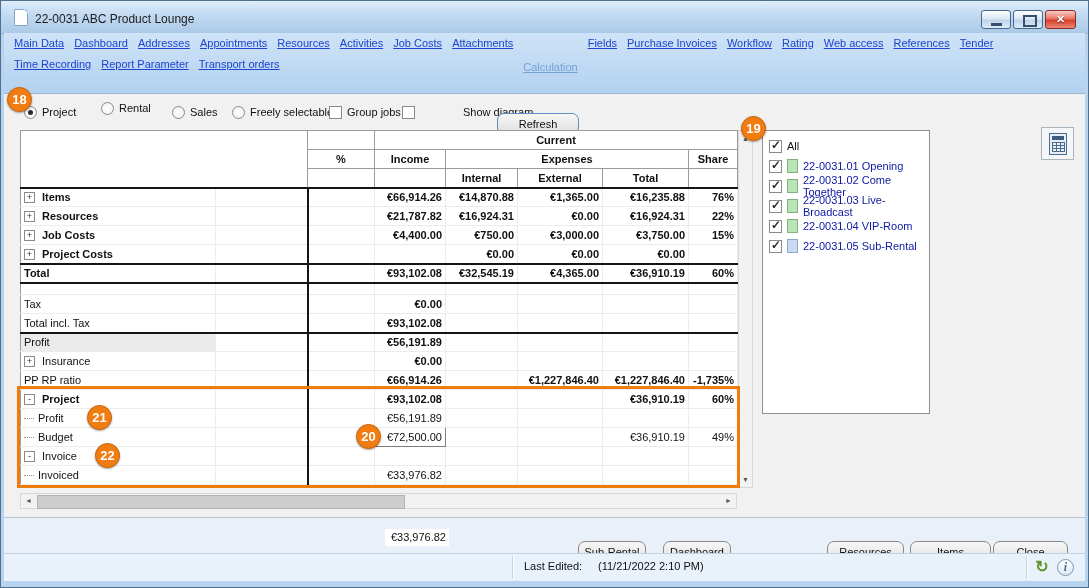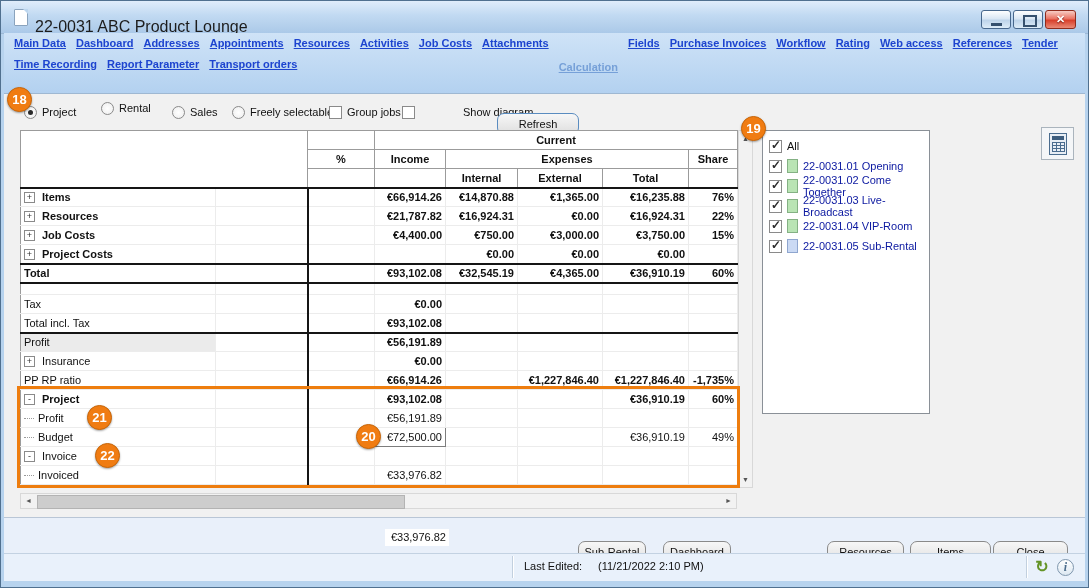--- a/index.html
+++ b/index.html
@@ -5,35 +5,35 @@
   html,body{margin:0;padding:0;background:#fff;}
   .window{position:relative;width:1089px;height:588px;background:#b7d3ee;
     font-family:"Liberation Sans",sans-serif;font-size:11px;color:#111;overflow:hidden;box-sizing:border-box;}
   .frame-outline{position:absolute;inset:0;border:1px solid #50708f;pointer-events:none;z-index:60;}
 
   
   .titlebar{position:absolute;left:0;top:0;width:1089px;height:33px;
     background:linear-gradient(#e2eefb,#c2daf2 45%,#abc9e8);border-bottom:1px solid #9db9d6;}
   .docicon{position:absolute;left:14px;top:9px;width:12px;height:15px;background:#fff;border:1px solid #8aa3bd;border-radius:1px;}
   .docicon::after{content:"";position:absolute;right:-1px;top:-1px;border-style:solid;border-width:0 5px 5px 0;border-color:transparent #bcd6ef transparent transparent;}
-  .wtitle{position:absolute;left:35px;top:18px;font-size:16px;color:#1c1c1c;}
+  .wtitle{position:absolute;left:35px;top:12px;font-size:12px;color:#1c1c1c;}
   .wbtn{position:absolute;top:10px;width:30px;height:19px;border:1px solid #47678c;border-radius:3px;
     background:linear-gradient(#fdfeff,#dae7f4 45%,#bed4ea 55%,#ddecf8);box-sizing:border-box;}
   .wbtn.min{left:981px;} .wbtn.max{left:1013px;}
   .wbtn.close{left:1045px;width:31px;border-color:#8e2b1d;
     background:linear-gradient(#f7cdc5,#ea7464 45%,#d8402c 55%,#ea8a77);}
   .g-min{position:absolute;left:9px;top:12px;width:11px;height:3px;background:#35506e;}
   .g-max{position:absolute;left:9px;top:4px;width:10px;height:8px;border:2px solid #35506e;}
   .g-close{position:absolute;left:0;top:2px;width:100%;text-align:center;color:#fff;font-weight:bold;font-size:11px;text-shadow:0 1px 1px #7a1408;}
 
   
   .menuarea{position:absolute;left:4px;top:33px;width:1081px;height:60px;background:linear-gradient(#cfe3f7,#b3d1f0);}
   .nav{position:absolute;display:flex;gap:10px;white-space:nowrap;}
   .nav1{left:10px;top:4px;} .nav2{left:10px;top:25px;}
-  .nav a{color:#1d44cf;font-weight:bold;text-decoration:underline;cursor:pointer;}
+  .nav a{color:#1d44cf;font-weight:normal;text-decoration:underline;cursor:pointer;}
   .nav a.active{color:#76a0d8;margin-top:24px;}
   .desc{position:absolute;left:10px;top:45px;color:#101010;}
 
   
   .mainarea{position:absolute;left:4px;top:93px;width:1081px;height:424px;background:#f1f1f1;border-top:1px solid #9fb8d2;box-sizing:border-box;}
 
   
   .ctl{position:absolute;height:16px;display:flex;align-items:center;gap:5px;}
   .radio{width:13px;height:13px;border:1px solid #8a8a8a;border-radius:50%;background:radial-gradient(#fff,#ececec);position:relative;box-sizing:border-box;}
   .radio.sel::after{content:"";position:absolute;left:3px;top:3px;width:5px;height:5px;border-radius:50%;background:#2b2b2b;}

